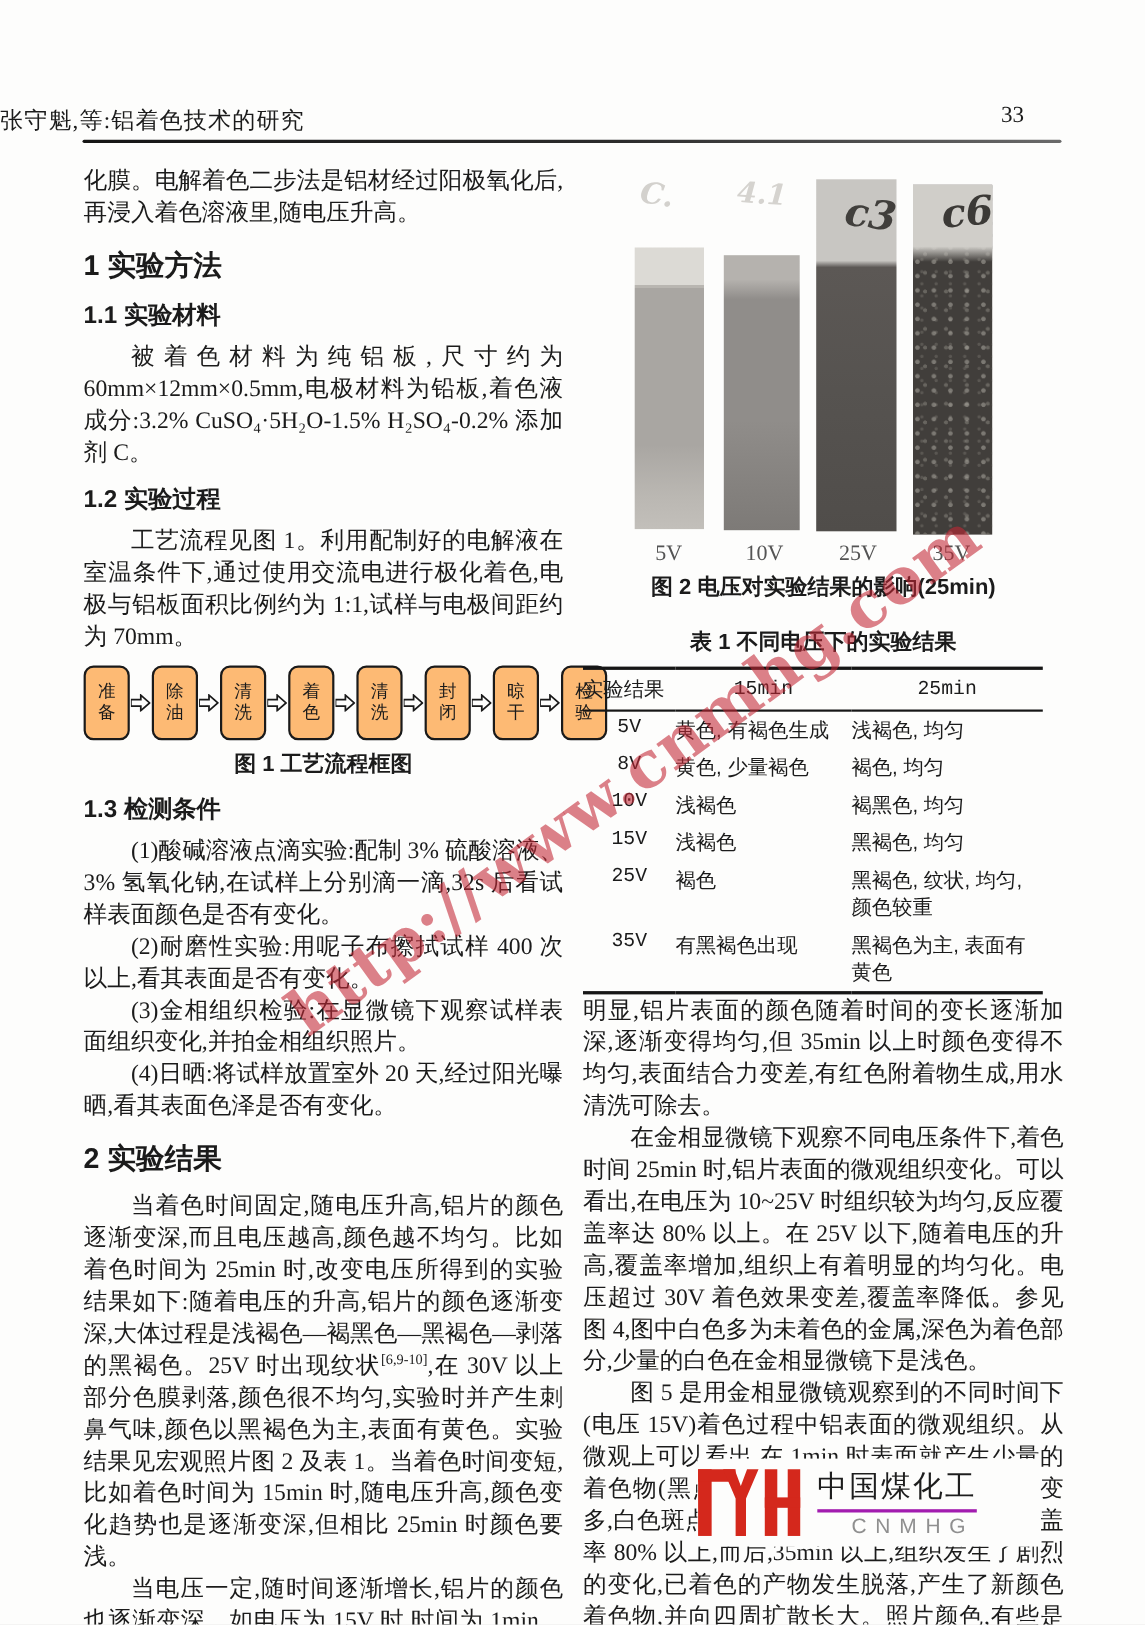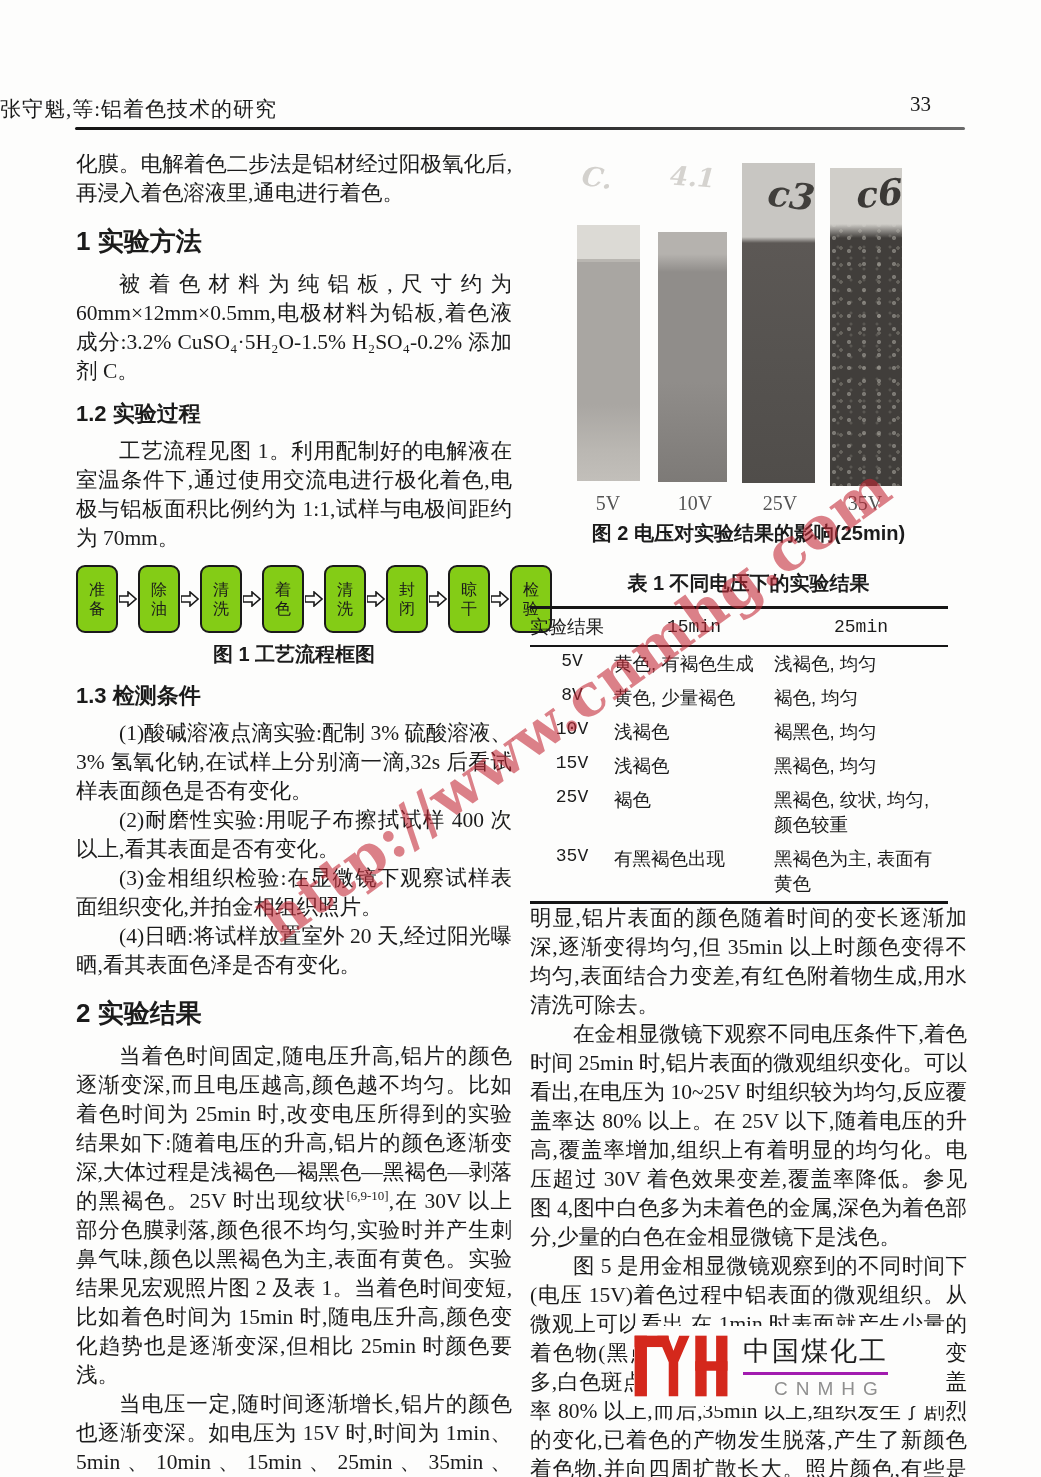--- a/index.html
+++ b/index.html
@@ -15,21 +15,21 @@
   .left-col{left:76px;top:150px;width:436px;}
   .right-col{left:530px;top:148px;width:437px;}
   p.body{margin:0;font-size:21.5px;line-height:29px;text-align:justify;}
   p.indent{text-indent:2em;}
   .h1{font-family:"Liberation Sans",sans-serif;font-weight:700;font-size:26px;margin:16px 0 11px;}
   .h2{font-family:"Liberation Sans",sans-serif;font-weight:700;font-size:22px;margin:13px 0 8px;}
   .sup{font-size:13px;vertical-align:super;line-height:0;}
   
   .flow{display:flex;align-items:center;justify-content:space-between;margin:10px 0 4px;height:72px;}
   .fbox{width:38px;height:64px;border:2px solid #1a1a1a;border-radius:9px;display:flex;
-        align-items:center;justify-content:center;flex:0 0 auto;background:#84cc16;}
+        align-items:center;justify-content:center;flex:0 0 auto;background:#fdba74;}
   .fbox span{display:block;width:1em;font-family:"Liberation Sans",sans-serif;font-size:16px;
              line-height:19px;word-break:break-all;text-align:center;}
   .farrow{flex:0 0 auto;display:block;margin:0 1px;}
   .fig-caption{font-family:"Liberation Sans",sans-serif;font-weight:700;font-size:20px;
                text-align:center;margin:6px 0 4px;}
   
   .fig2{position:relative;height:398px;}
   .strip{position:absolute;}
   .strip1{left:47px;top:77px;width:63px;height:256px;
           background:linear-gradient(#dcdad5 0 34px,#b9b6b1 34px 37px,#a9a6a2 37px 70%,#bab7b2 88%,#c2bfba 100%);}
@@ -82,23 +82,24 @@
 </head>
 <body>
 
 <div class="page">
 
   <div class="header-title">张守魁,等:铝着色技术的研究</div>
   <div class="page-number">33</div>
   <div class="header-rule"></div>
 
   <div class="col left-col">
-    <p class="body">化膜。电解着色二步法是铝材经过阳极氧化后,再浸入着色溶液里,通电进行着色。</p>
+    <p class="body">化膜。电解着色二步法是铝材经过阳极氧化后,再浸入着色溶液里,随电压升高。</p>
 
     <div class="h1">1  实验方法</div>
+    <div class="h2">1.1  实验材料</div>
     <p class="body indent">被着色材料为纯铝板,尺寸约为 60mm×12mm×0.5mm,电极材料为铅板,着色液成分:3.2% CuSO₄·5H₂O-1.5% H₂SO₄-0.2% 添加剂 C。</p>
 
     <div class="h2">1.2  实验过程</div>
     <p class="body indent">工艺流程见图 1。利用配制好的电解液在室温条件下,通过使用交流电进行极化着色,电极与铝板面积比例约为 1:1,试样与电极间距约为 70mm。</p>
 
     <div class="flow">
       <div class="fbox">
           <span>准备</span>
         </div>
       <svg class="farrow" width="18" height="16" viewBox="0 0 18 16">

